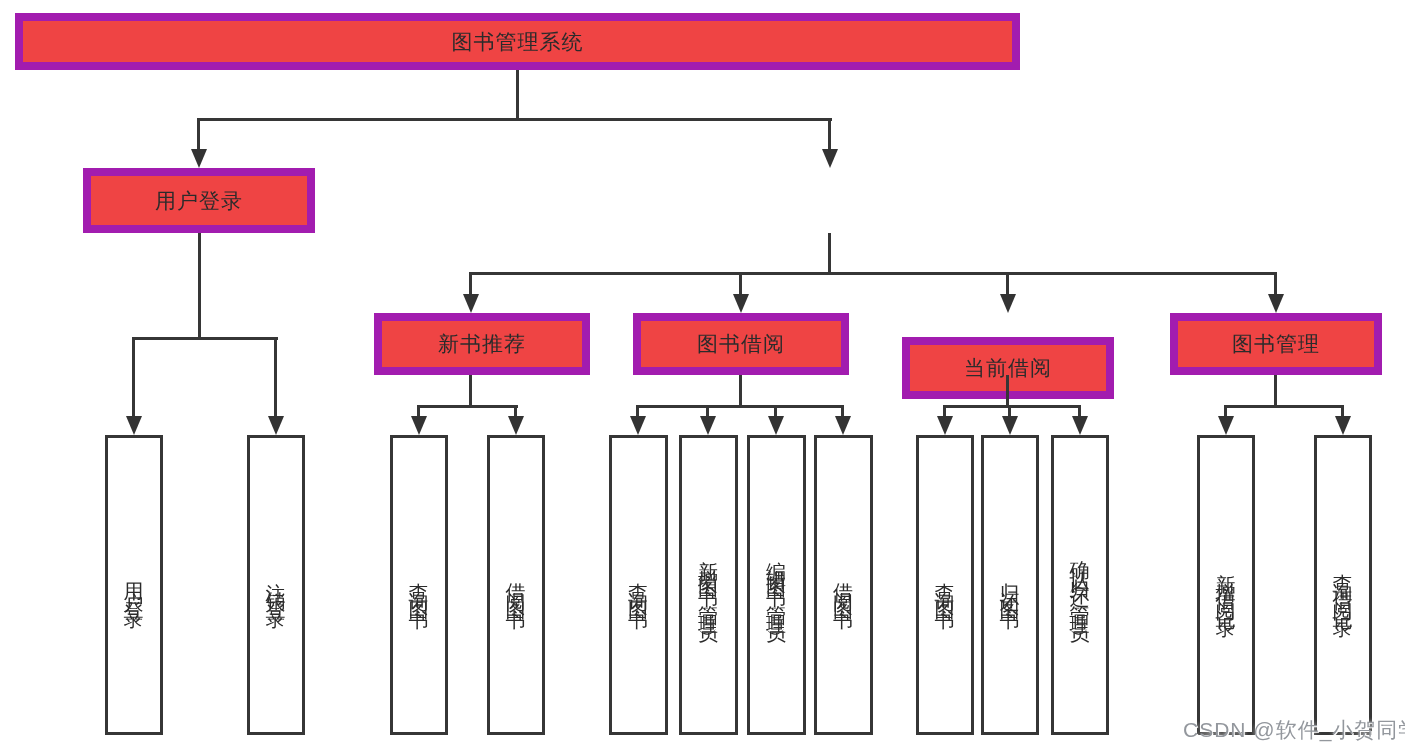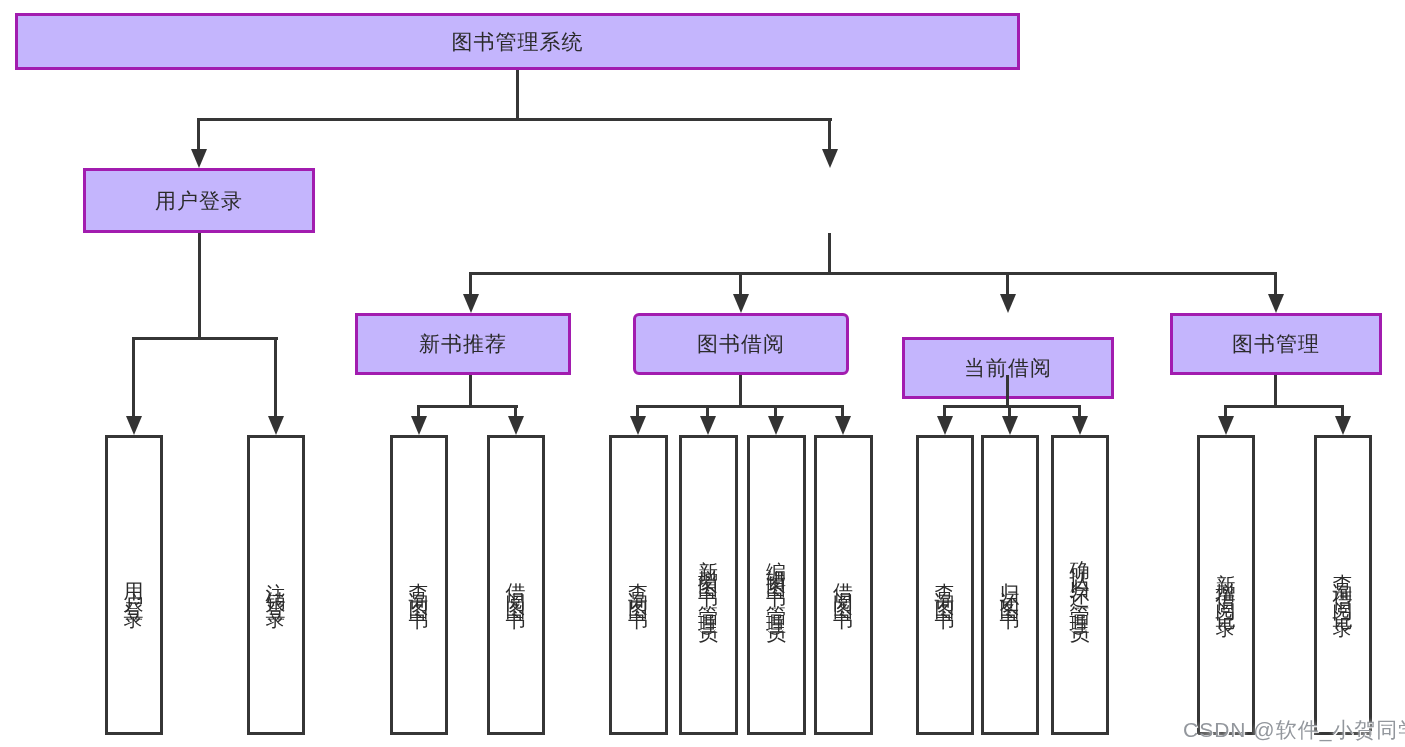--- a/index.html
+++ b/index.html
@@ -6,22 +6,22 @@
   #stage{
     position:relative;
     width:1405px;height:747px;
     background:#ffffff;
     font-family:"Liberation Sans","DejaVu Sans",sans-serif;
     overflow:hidden;
   }
   .box{
     position:absolute;
     box-sizing:border-box;
-    border:3px solid #a21caf;
-    background:#c4b5fd;
+    border:8px solid #a21caf;
+    background:#ef4444;
     display:flex;align-items:center;justify-content:center;
     color:#2b2b2b;
     font-size:21px;
     letter-spacing:1px;
   }
   .vbox{
     position:absolute;
     box-sizing:border-box;
     border:3px solid #363636;
     background:#ffffff;
@@ -85,24 +85,24 @@
   <div class="h" style="left:469px;top:272px;width:808px;"></div>
   <div class="v" style="left:469px;top:272px;height:24px;"></div>
   <div class="ar" style="left:463px;top:294px;"></div>
   <div class="v" style="left:739px;top:272px;height:24px;"></div>
   <div class="ar" style="left:733px;top:294px;"></div>
   <div class="v" style="left:1006px;top:272px;height:24px;"></div>
   <div class="ar" style="left:1000px;top:294px;"></div>
   <div class="v" style="left:1274px;top:272px;height:24px;"></div>
   <div class="ar" style="left:1268px;top:294px;"></div>
 
-  <div class="box" style="left:355px;top:313px;width:216px;height:62px;">
+  <div class="box" style="left:374px;top:313px;width:216px;height:62px;">
     <span>新书推荐</span>
   </div>
-  <div class="box" style="left:633px;top:313px;width:216px;height:62px;border-radius:6px;">
+  <div class="box" style="left:633px;top:313px;width:216px;height:62px;">
     <span>图书借阅</span>
   </div>
   <div class="box" style="left:902px;top:313px;width:212px;height:62px;margin-top:24px;">
     <span>当前借阅</span>
   </div>
   <div class="box" style="left:1170px;top:313px;width:212px;height:62px;">
     <span>图书管理</span>
   </div>
 
   <div class="v" style="left:469px;top:375px;height:30px;"></div>

